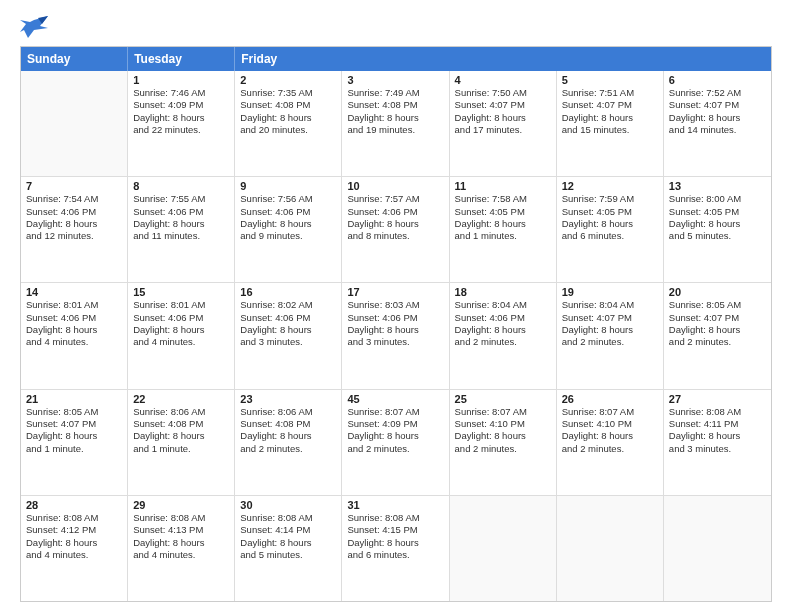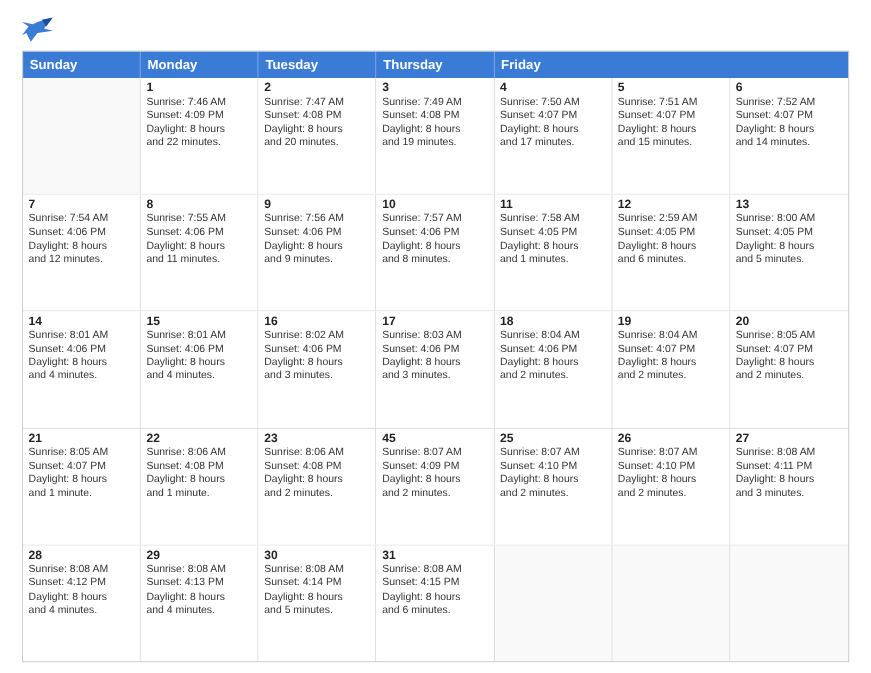--- a/index.html
+++ b/index.html
@@ -127,38 +127,36 @@
     </div>
     <div class="title-block">
       <h1></h1>
       <h2></h2>
     </div>
   </div>
 
   <div class="calendar">
     <div class="cal-header-row">
     <div class="cal-header-cell">Sunday</div>
-        <div class="cal-header-cell">Monday</div>
         <div class="cal-header-cell">Tuesday</div>
-        <div class="cal-header-cell">Thursday</div>
         <div class="cal-header-cell">Friday</div>
       </div>
     <div class="cal-body">
     <div class="cal-row">
           <div class="cal-cell empty"></div>
           <div class="cal-cell">
             <span class="day-num">1</span>
             <span class="cell-line">Sunrise: 7:46 AM</span>
             <span class="cell-line">Sunset: 4:09 PM</span>
             <span class="cell-line">Daylight: 8 hours</span>
             <span class="cell-line">and 22 minutes.</span>
           </div>
           <div class="cal-cell">
             <span class="day-num">2</span>
-            <span class="cell-line">Sunrise: 7:47 AM</span>
+            <span class="cell-line">Sunrise: 7:35 AM</span>
             <span class="cell-line">Sunset: 4:08 PM</span>
             <span class="cell-line">Daylight: 8 hours</span>
             <span class="cell-line">and 20 minutes.</span>
           </div>
           <div class="cal-cell">
             <span class="day-num">3</span>
             <span class="cell-line">Sunrise: 7:49 AM</span>
             <span class="cell-line">Sunset: 4:08 PM</span>
             <span class="cell-line">Daylight: 8 hours</span>
             <span class="cell-line">and 19 minutes.</span>
@@ -216,21 +214,21 @@
           </div>
           <div class="cal-cell">
             <span class="day-num">11</span>
             <span class="cell-line">Sunrise: 7:58 AM</span>
             <span class="cell-line">Sunset: 4:05 PM</span>
             <span class="cell-line">Daylight: 8 hours</span>
             <span class="cell-line">and 1 minutes.</span>
           </div>
           <div class="cal-cell">
             <span class="day-num">12</span>
-            <span class="cell-line">Sunrise: 2:59 AM</span>
+            <span class="cell-line">Sunrise: 7:59 AM</span>
             <span class="cell-line">Sunset: 4:05 PM</span>
             <span class="cell-line">Daylight: 8 hours</span>
             <span class="cell-line">and 6 minutes.</span>
           </div>
           <div class="cal-cell">
             <span class="day-num">13</span>
             <span class="cell-line">Sunrise: 8:00 AM</span>
             <span class="cell-line">Sunset: 4:05 PM</span>
             <span class="cell-line">Daylight: 8 hours</span>
             <span class="cell-line">and 5 minutes.</span>

